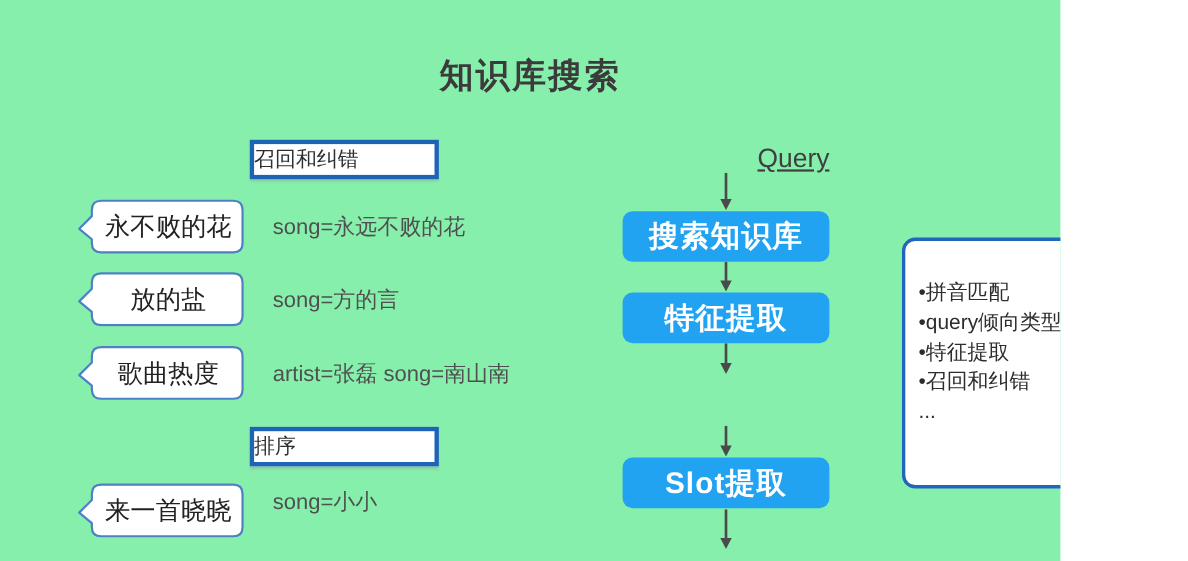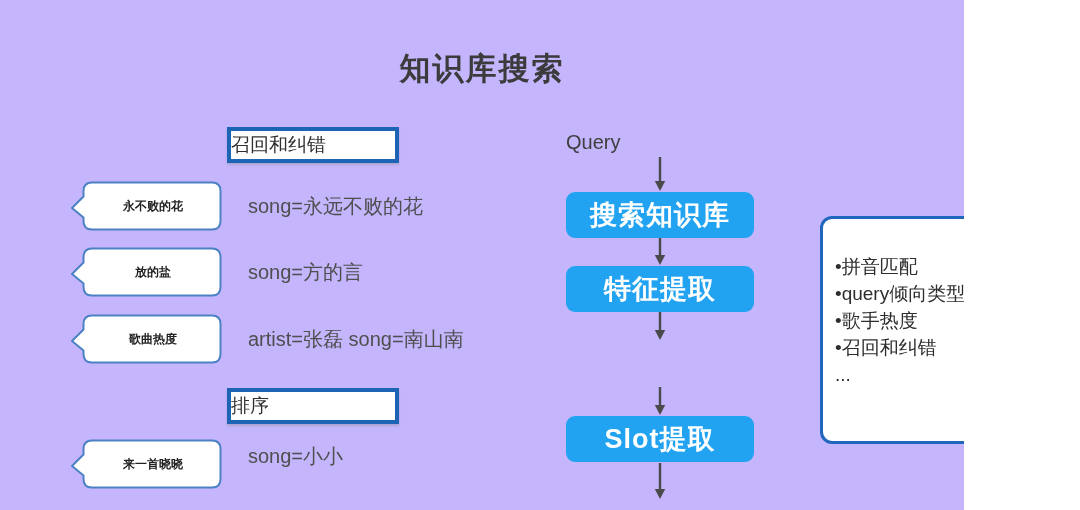--- a/index.html
+++ b/index.html
@@ -1,37 +1,37 @@
 <!DOCTYPE html>
 <html><head>
 <meta charset="utf-8">
 <style>
   html,body{margin:0;padding:0;background:#ffffff;}
   body{font-family:"Liberation Sans","DejaVu Sans",sans-serif;}
-  .canvas{position:relative;width:964px;height:510px;background:#c4b5fd;overflow:hidden;}
+  .canvas{position:relative;width:964px;height:510px;background:#86efac;overflow:hidden;}
 
   .title{position:absolute;top:48px;left:0;width:100%;margin:0;text-align:center;
          font-size:31px;font-weight:bold;color:#3b3b3b;letter-spacing:2px;}
 
   .section-header{position:absolute;left:227px;width:164px;height:28px;
          border:4px solid #1d64b5;background:#ffffff;
          display:flex;align-items:center;justify-content:flex-start;
          font-size:19px;color:#2f2f2f;box-shadow:0 2px 2px rgba(130,130,130,.35);}
 
   .bubble{position:absolute;left:70px;width:152px;height:50px;}
   .bubble svg{position:absolute;top:0;left:0;}
   .bubble .bubble-text{position:absolute;left:14px;top:0;right:0;bottom:0;
          display:flex;align-items:center;justify-content:center;
-         font-size:12px;font-weight:bold;color:#222222;text-align:center;}
+         font-size:23px;font-weight:normal;color:#222222;text-align:center;}
 
   .result-label{position:absolute;left:248px;height:50px;display:flex;align-items:center;
          font-size:20px;color:#4f4f4f;white-space:nowrap;}
 
-  .query-label{position:absolute;left:566px;width:188px;top:131px;text-align:left;
-         font-size:20px;color:#3f3f3f;}
+  .query-label{position:absolute;left:566px;width:188px;top:131px;text-align:right;
+         font-size:24px;color:#3f3f3f;text-decoration:underline;}
 
   .flow-box{position:absolute;left:566px;width:188px;height:46px;border-radius:9px;
          background:#21a3f2;color:#ffffff;font-weight:bold;font-size:27px;
          display:flex;align-items:center;justify-content:center;letter-spacing:1px;}
 
   .arrow{position:absolute;left:653px;}
 
   .features-panel{position:absolute;left:820px;top:216px;width:186px;height:228px;
          box-sizing:border-box;border:3px solid #2166bd;border-radius:12px;background:#ffffff;
          padding:34px 4px 0 12px;}
@@ -113,18 +113,18 @@
   <div class="flow-box" style="top:416px">Slot提取</div>
 
   <svg class="arrow" style="top:463px" width="14" height="36" viewBox="0 0 14 36">
     <line x1="7" y1="0" x2="7" y2="27" stroke="#4a4a4a" stroke-width="2.4"></line>
     <polygon points="1.8,26 12.2,26 7,36" fill="#4a4a4a"></polygon>
   </svg>
 
   <div class="features-panel">
     <div class="line">•拼音匹配</div>
     <div class="line">•query倾向类型</div>
-    <div class="line">•歌手热度</div>
+    <div class="line">•特征提取</div>
     <div class="line">•召回和纠错</div>
     <div class="line">...</div>
   </div>
 
 </div>
 
 </body></html>

